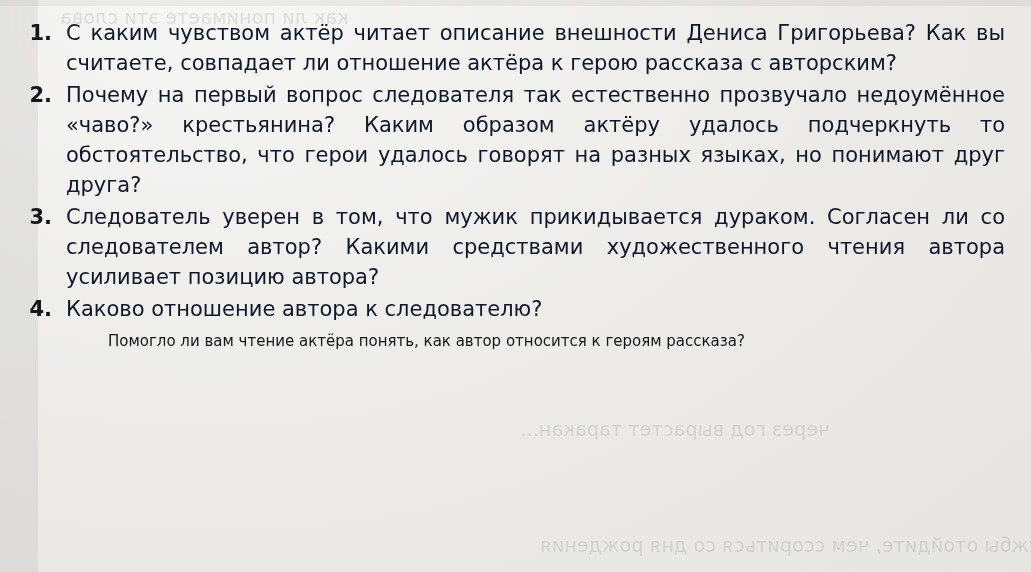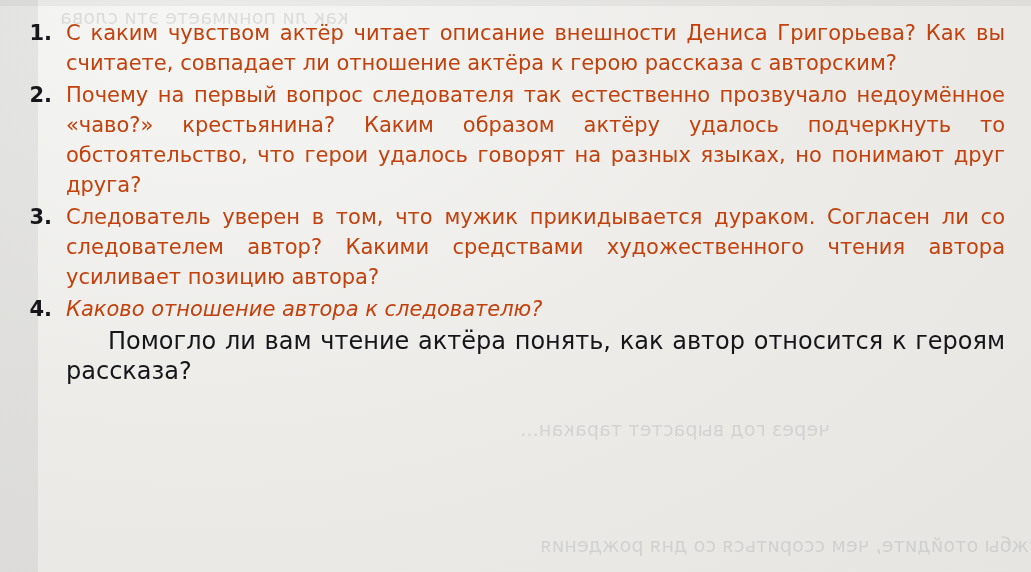--- a/index.html
+++ b/index.html
@@ -79,29 +79,28 @@
     padding-right: 14px;
     box-sizing: border-box;
     color: #15151a;
   }
   .q-text {
     flex: 1 1 auto;
     font-size: 21px;
     line-height: 30px;
     text-align: justify;
     text-align-last: left;
-    color: #c2410c;
+    color: #0f172a;
   }
   .q-text.last-justify {
     text-align-last: left;
-    font-style: italic;
   }
 
   .closing {
-    font-size: 24px;
+    font-size: 15px;
     line-height: 30px;
     text-align: justify;
     text-align-last: left;
     margin: 2px 0 0 0;
     padding-left: 40px;
     text-indent: 42px;
     color: #15151a;
   }
 </style>
 </head>

